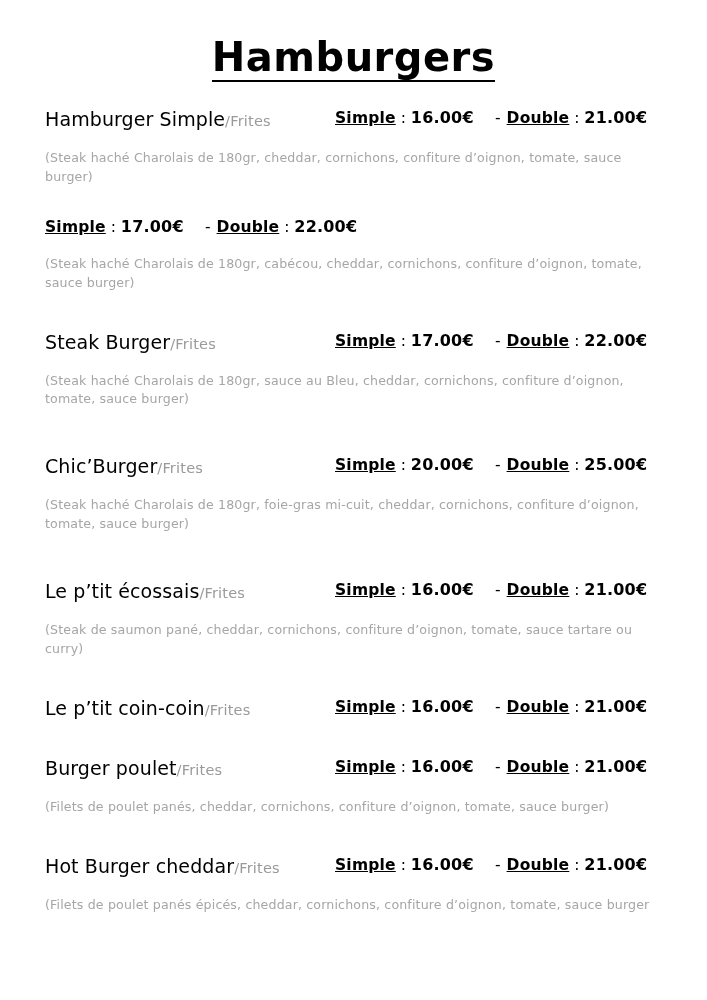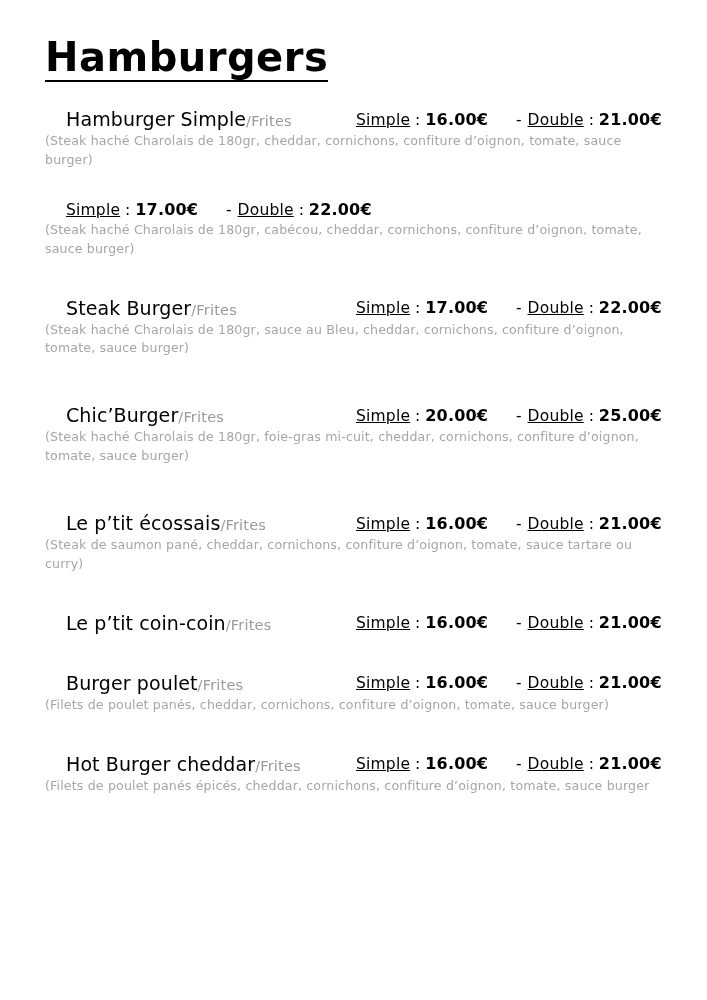--- a/index.html
+++ b/index.html
@@ -19,21 +19,21 @@
     width: 707px;
     height: 1000px;
     box-sizing: border-box;
     padding: 0 45px;
     background: #ffffff;
     position: relative;
   }
 
   
   .title-wrap {
-    text-align: left;
+    text-align: center;
     padding-top: 36px;
     padding-bottom: 26px;
   }
   .title {
     display: inline-block;
     font-family: "DejaVu Sans", sans-serif;
     font-size: 40px;
     font-weight: bold;
     letter-spacing: 0.5px;
     color: #000000;
@@ -46,23 +46,22 @@
   .menu-list {
     margin: 0;
     padding: 0;
   }
   .menu-item {
     position: relative;
   }
 
   .item-row {
     display: flex;
-    align-items: center;
+    align-items: flex-start;
     width: 100%;
-    margin-left: 21px;
   }
 
   .item-name-cell {
     flex: 0 0 auto;
     white-space: nowrap;
     min-width: 290px;
   }
   .item-name {
     font-size: 19px;
     font-weight: normal;
@@ -79,21 +78,21 @@
     flex: 0 0 auto;
     white-space: nowrap;
     font-size: 16px;
     color: #000000;
   }
   .price-simple-cell {
     min-width: 160px;
   }
   .price-label {
     text-decoration: underline;
-    font-weight: normal;
+    font-weight: bold;
     font-size: 15.5px;
     letter-spacing: 0.2px;
   }
   .price-sep {
     font-weight: normal;
     font-size: 15.5px;
   }
   .price-value {
     font-weight: bold;
     font-size: 16px;
@@ -104,21 +103,21 @@
     color: #000000;
     padding-right: 6px;
   }
 
   .item-desc {
     font-size: 12.6px;
     color: #a6a6a6;
     line-height: 1.5;
     letter-spacing: 0.15px;
     max-width: 615px;
-    margin-top: 2px;
+    margin-top: 19px;
   }
 
   
   .menu-item.gap-sm { margin-bottom: 30px; }
   .menu-item.gap-md { margin-bottom: 38px; }
   .menu-item.gap-lg { margin-bottom: 46px; }
 
   .desc-gap-wide { }
 </style>
 </head>

